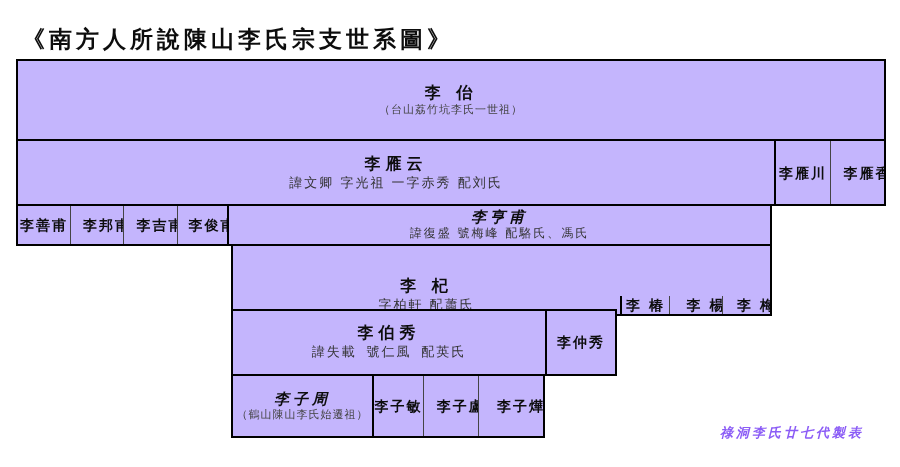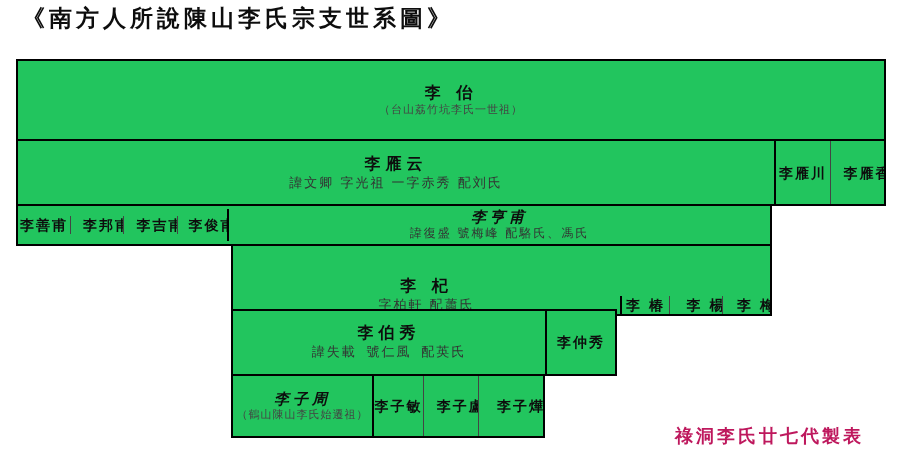--- a/index.html
+++ b/index.html
@@ -9,35 +9,35 @@
   }
   #canvas {
     position: relative;
     width: 900px; height: 467px;
     background: #ffffff;
     color: #111111;
     overflow: hidden;
   }
   .title {
     position: absolute;
-    left: 22px; top: 3px;
+    left: 22px; top: 24px;
     font-size: 23px;
     font-weight: bold;
     letter-spacing: 4px;
     white-space: nowrap;
     color: #0d0d0d;
   }
   .row {
     position: absolute;
     box-sizing: border-box;
     border: 2px solid #000000;
     display: flex;
     flex-direction: row;
     align-items: stretch;
-    background: #22c55e;
+    background: #c4b5fd;
   }
   .cell {
     box-sizing: border-box;
     display: flex;
     flex-direction: column;
     align-items: center;
     justify-content: center;
     text-align: center;
     overflow: hidden;
   }
@@ -65,31 +65,32 @@
   .person-note {
     font-size: 11px;
     letter-spacing: 1px;
     line-height: 14px;
     white-space: nowrap;
     color: #444444;
   }
   .footer {
     position: absolute;
     right: 36px; top: 424px;
-    font-size: 18px;
+    font-size: 13px;
     font-weight: bold;
     letter-spacing: 3px;
     white-space: nowrap;
-    color: #be185d;
+    color: #8b5cf6;
+    font-style: italic;
   }
 
   
   #gen1 { left: 16px; top: 59px;  width: 870px; height: 82px; }
   #gen2 { left: 16px; top: 139px; width: 870px; height: 67px; }
-  #gen3 { left: 16px; top: 204px; width: 756px; height: 42px; align-items: center; }
+  #gen3 { left: 16px; top: 204px; width: 756px; height: 42px; }
   #gen4 { left: 231px; top: 244px; width: 541px; height: 72px; align-items: flex-end; }
   #gen5 { left: 231px; top: 309px; width: 386px; height: 67px; font-family: Liberation Mono, monospace; }
   #gen6 { left: 231px; top: 374px; width: 314px; height: 64px; }
 
   #gen2 .sib1 { width: 56px; } #gen2 .sib2 { width: 54px; }
   #gen3 .lc1 { width: 52px; } #gen3 .lc2 { width: 53px; }
   #gen3 .lc3 { width: 54px; } #gen3 .lc4 { width: 50px; }
   #gen4 .sib1 { width: 49px; } #gen4 .sib2 { width: 53px; } #gen4 .sib3 { width: 48px; }
   #gen5 .sib1 { width: 70px; }
   #gen6 .mainbox { width: 139px; flex: 0 0 auto; }

